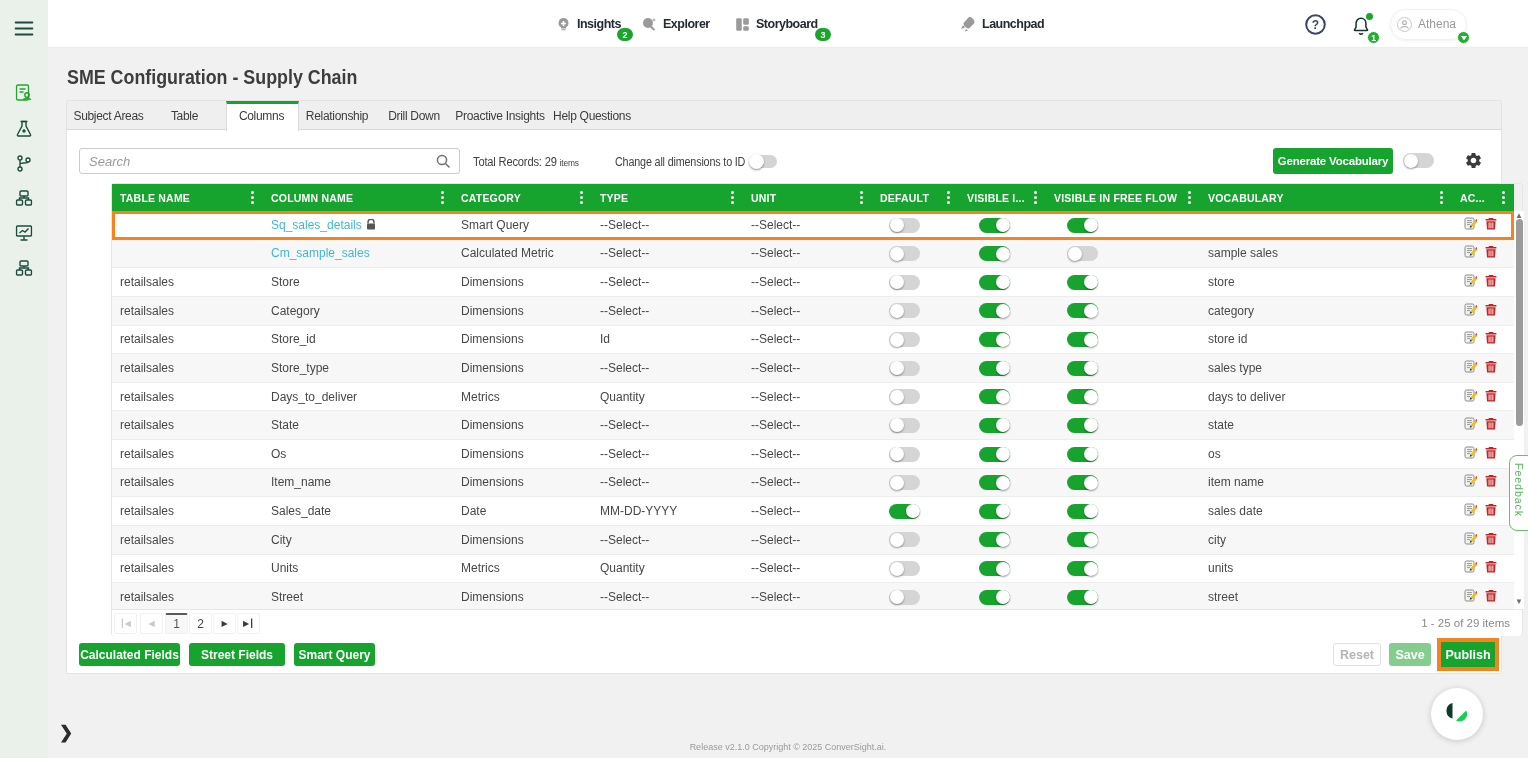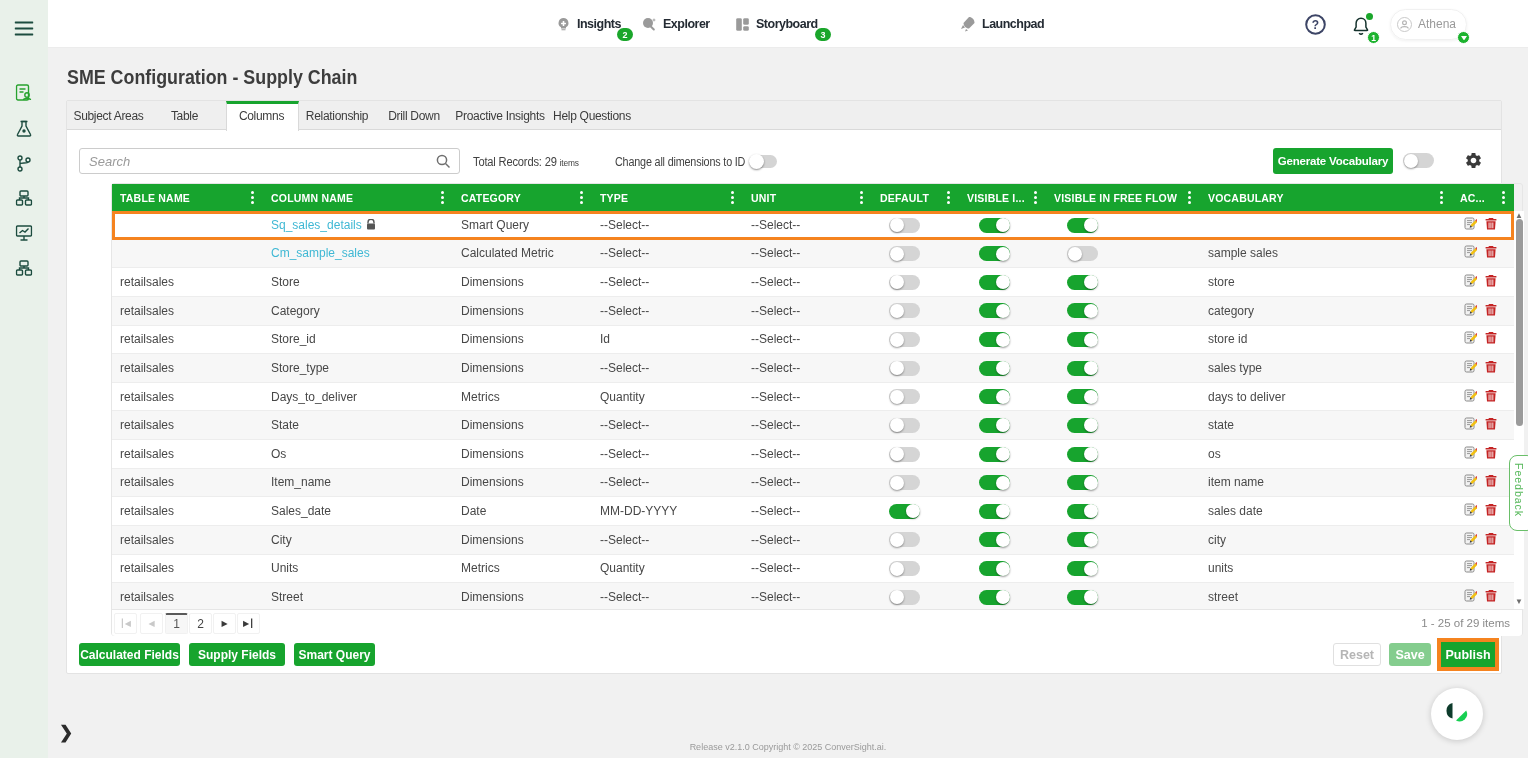--- a/index.html
+++ b/index.html
@@ -704,21 +704,21 @@
           <span class="parrow">▶</span>
         </div>
       <div class="pbtn" style="left:125px;">
           <span class="parrow">▶┃</span>
         </div>
       <div id="pinfo">1 - 25 of 29 items</div>
     </div>
   </div>
 
   <div class="gbtn" style="left:12px;width:101px;">Calculated Fields</div>
-  <div class="gbtn" style="left:122px;width:96px;">Supply Fields</div>
+  <div class="gbtn" style="left:122px;width:96px;">Street Fields</div>
   <div class="gbtn" style="left:227px;width:81px;">Smart Query</div>
   <div id="reset">Reset</div>
   <div id="save">Save</div>
   <div id="publish">Publish</div>
 </div>
 
 <div id="chev">❯</div>
 <div id="release">Release v2.1.0 Copyright © 2025 ConverSight.ai.</div>
 <div id="feedback">
     <div>Feedback</div>

